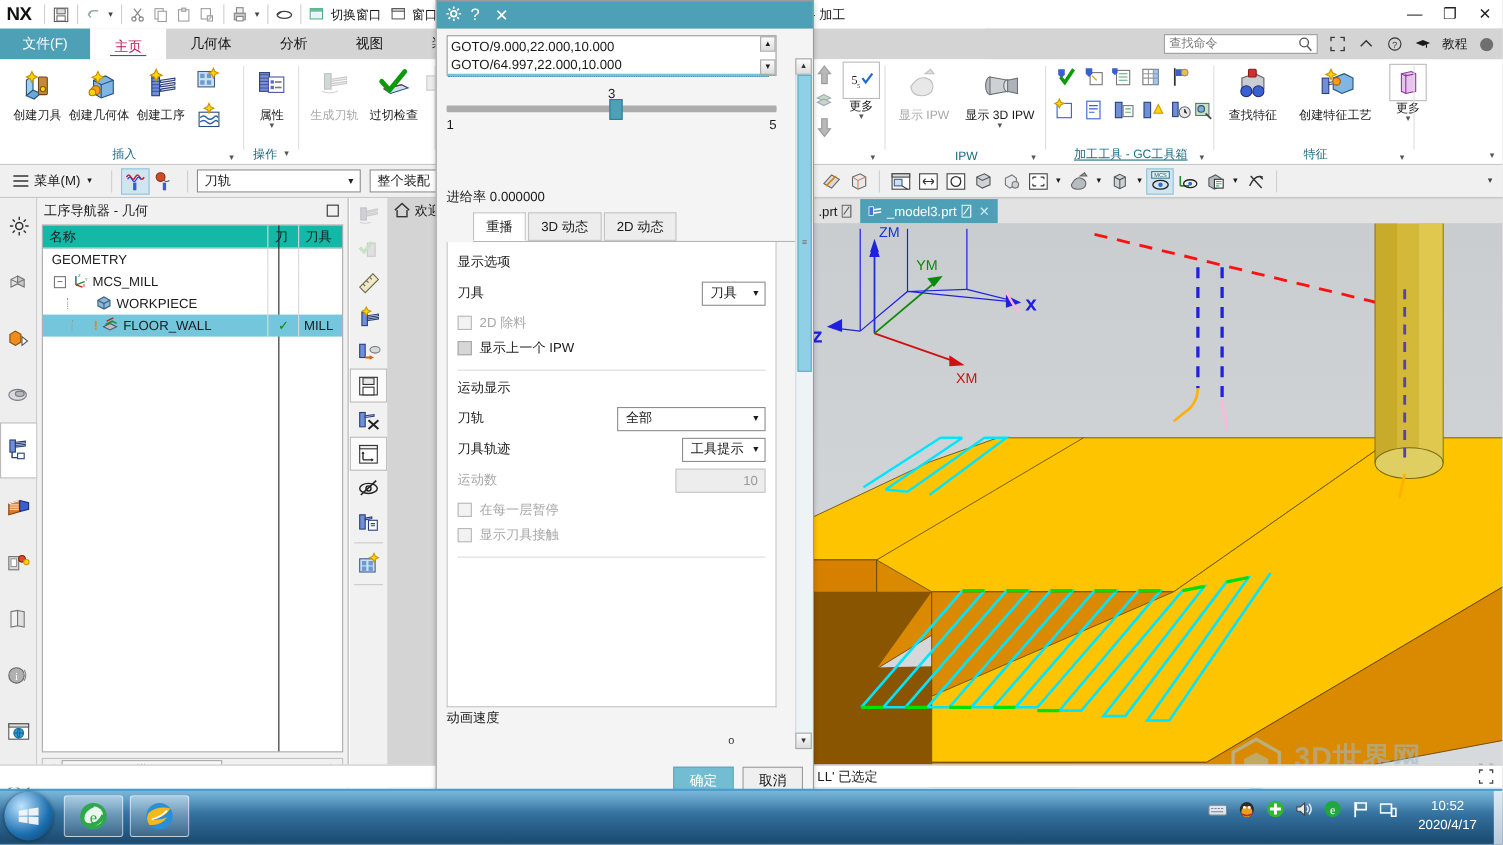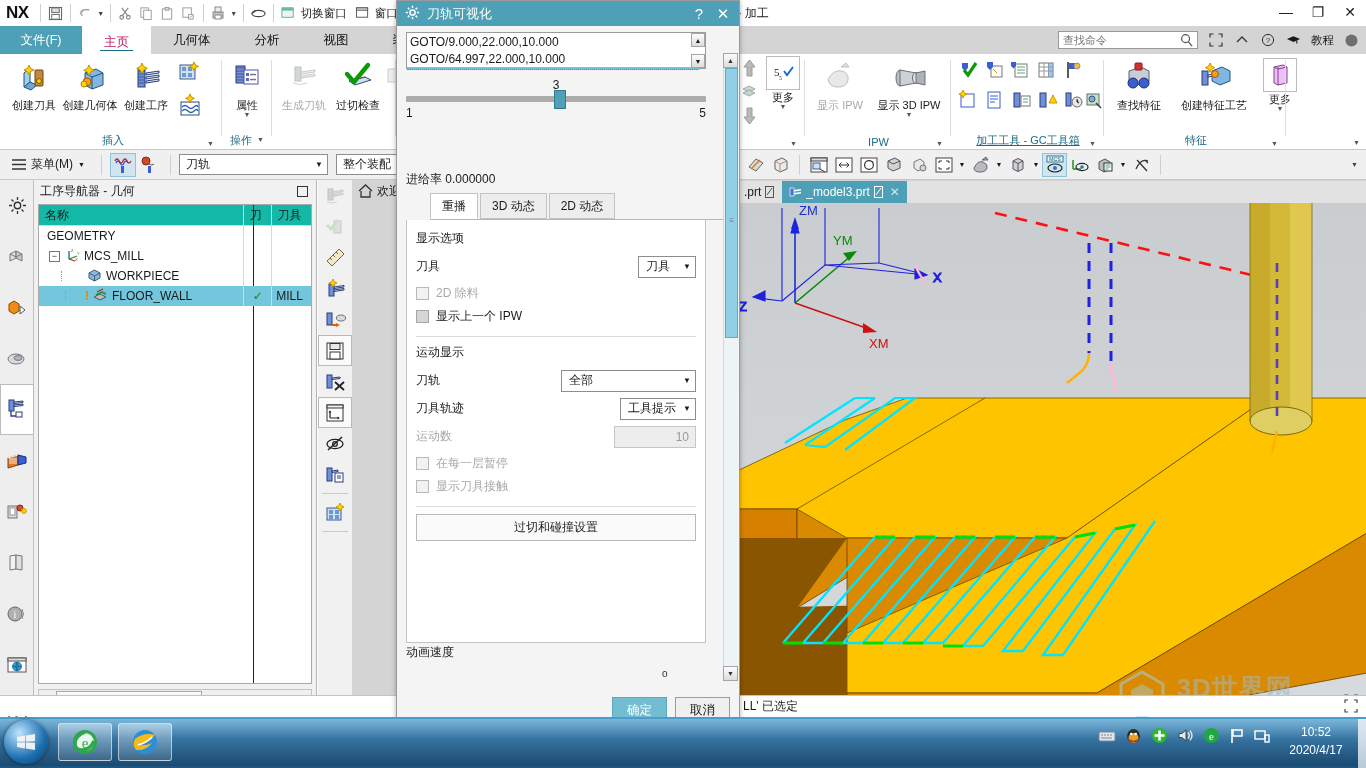--- a/index.html
+++ b/index.html
@@ -1225,21 +1225,20 @@
   </div>
 
   <div class="dlg">
     <div class="dlg-title">
       <span>
         <svg width="15" height="15" viewBox="0 0 15 15">
             <circle cx="7.5" cy="7.5" r="2.6" fill="none" stroke="#fff" stroke-width="1.5"></circle>
             <path d="M7.5 0.8v2.2M7.5 12v2.2M0.8 7.5h2.2M12 7.5h2.2M2.8 2.8l1.6 1.6M10.6 10.6l1.6 1.6M12.2 2.8l-1.6 1.6M4.4 10.6l-1.6 1.6" stroke="#fff" stroke-width="1.5"></path>
           </svg>
       </span>
-      <span class="dt-text">刀轨可视化</span>
       <span class="dt-btn">?</span>
       <span class="dt-btn">✕</span>
     </div>
 
     <div class="dlg-body">
 
       <div class="goto-box">
         <div>GOTO/9.000,22.000,10.000</div>
         <div>GOTO/64.997,22.000,10.000</div>
       </div>
@@ -1320,21 +1319,20 @@
           <span>在每一层暂停</span>
         </div>
 
         <div class="cbrow dis">
           <span class="cbox"></span>
           <span>显示刀具接触</span>
         </div>
 
         <div class="hr"></div>
 
-        <div class="wide-btn">过切和碰撞设置</div>
       </div>
 
       <div class="anim-lbl">动画速度</div>
       <div class="anim-o">o</div>
 
       <div class="dlg-scrollcol">
         <div class="sc-btn">▲</div>
         <div class="sc-track">
           <div class="sc-thumb"></div>
           <div class="sc-grip" style="top:148px">≡</div>

